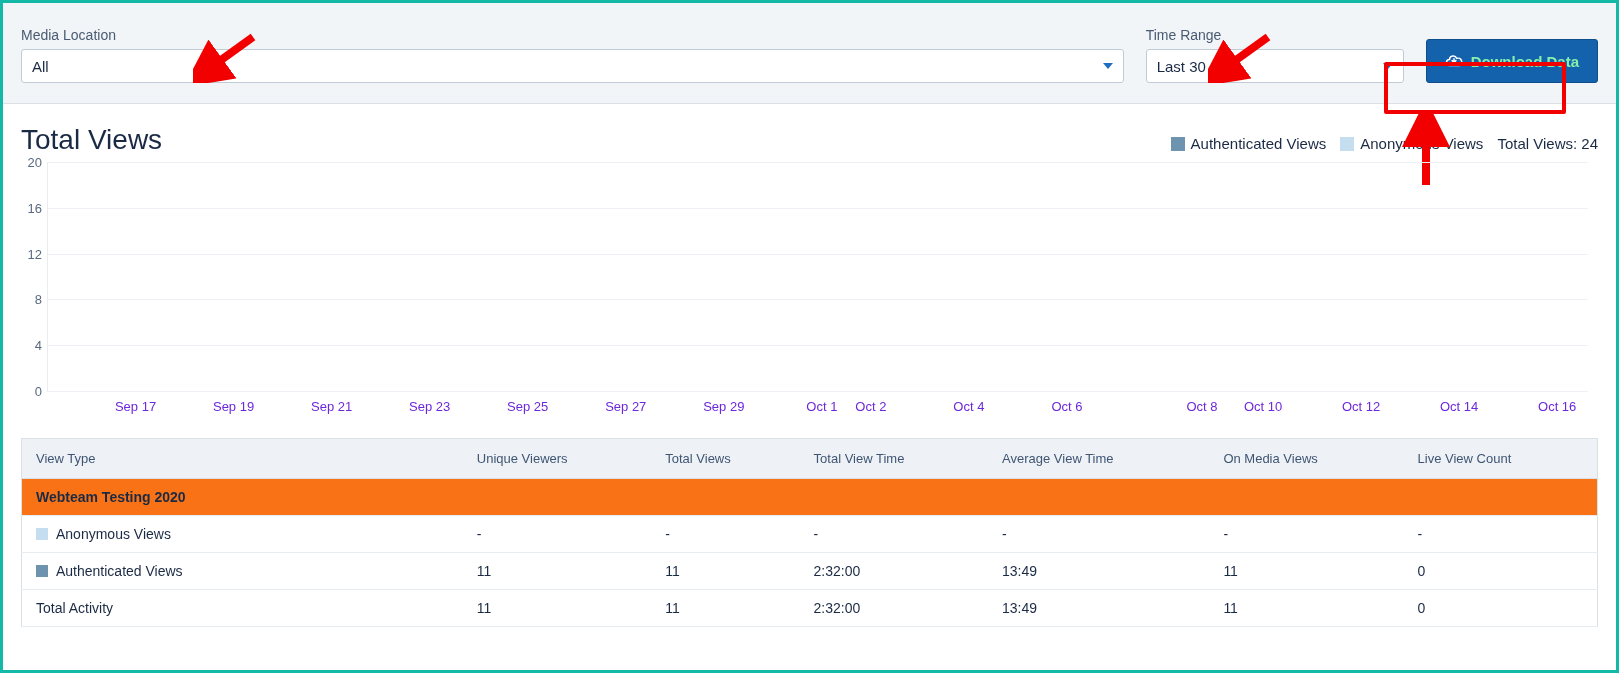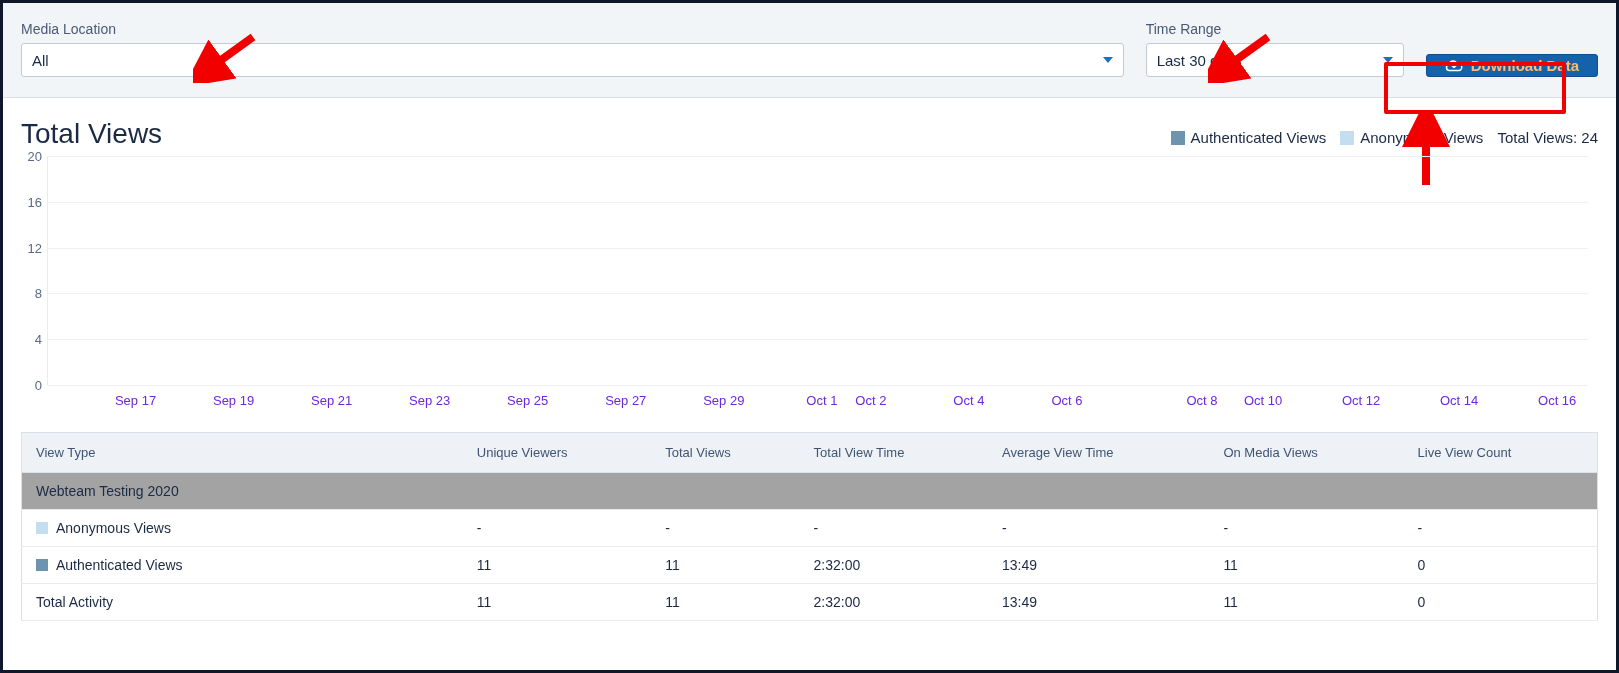--- a/index.html
+++ b/index.html
@@ -1,26 +1,26 @@
 <!DOCTYPE html>
 <html><head>
 <meta charset="utf-8">
 <style>
 html,body{margin:0;padding:0;font-family:"Segoe UI",Arial,Helvetica,sans-serif;color:#1b2a44;background:#fff}
-.canvas{width:1619px;height:673px;border:3px solid #0f172a;box-sizing:border-box;position:relative;overflow:hidden}
+.canvas{width:1619px;height:673px;border:3px solid #14b8a6;box-sizing:border-box;position:relative;overflow:hidden}
 .top-bar{background:#f1f5f8;border-bottom:1px solid #d9e0e6;padding:18px 18px 20px;display:flex;gap:22px;align-items:flex-end}
 .field{display:flex;flex-direction:column}
 .field-label{font-size:14px;color:#4a5a72;margin-bottom:6px}
 .select{background:#fff;border:1px solid #c0cbd6;border-radius:3px;height:34px;display:flex;align-items:center;justify-content:space-between;padding:0 10px;font-size:15px;color:#1b2a44;box-sizing:border-box}
 .select .caret{width:0;height:0;border-left:5px solid transparent;border-right:5px solid transparent;border-top:6px solid #1e6fc0}
 .media-loc{flex:1}
 .media-loc .select{width:100%}
 .time-range .select{width:258px}
 .dl-wrap{padding-top:18px}
-.dl-btn{background:#1462ac;color:#fdba74;border:1px solid #0d4e8c;border-radius:3px;height:23px;display:flex;align-items:center;gap:8px;padding:0 18px;font-size:15px;font-weight:600;cursor:pointer}
+.dl-btn{background:#1462ac;color:#86efac;border:1px solid #0d4e8c;border-radius:3px;height:44px;display:flex;align-items:center;gap:8px;padding:0 18px;font-size:15px;font-weight:600;cursor:pointer}
 .dl-btn svg{fill:#fff}
 .content{padding:10px 18px 15px}
 .chart-card{background:#fff;border:0 solid #e5e5e5;border-radius:2px;padding:10px 0 0}
 .chart-head{display:flex;align-items:baseline;justify-content:space-between;margin-bottom:6px}
 .chart-title{font-size:28px;font-weight:400;color:#1b2a44}
 .chart-legend{display:flex;align-items:center;gap:14px;font-size:15px;color:#1b2a44}
 .swatch{width:14px;height:14px;display:inline-block;margin-right:6px;vertical-align:-2px}
 .swatch.auth{background:#6d93af}
 .swatch.anon{background:#c4def0}
 .tv{font-size:15px}
@@ -30,21 +30,21 @@
 .plot .bars{position:absolute;left:0;right:0;bottom:0;top:0}
 .plot .slot{position:absolute;bottom:0;width:38px;transform:translateX(-50%)}
 .plot .seg{position:absolute;left:0;right:0}
 .plot .seg.auth{background:#6d93af}
 .plot .seg.anon{background:#c4def0}
 .plot .xlabels{position:absolute;left:0;right:0;bottom:-28px;height:20px}
 .plot .xlab{position:absolute;transform:translateX(-50%);font-size:13px;color:#6d28d9;white-space:nowrap}
 .table{width:100%;border:1px solid #d9e0e6;border-collapse:collapse;font-size:14px}
 .table thead th{background:#eef2f6;color:#3f5573;font-weight:400;text-align:left;padding:12px 14px;border-bottom:1px solid #d9e0e6;font-size:13px}
 .table td{padding:10px 14px;border-bottom:1px solid #e7ecf1;color:#1b2a44}
-.table .group td{font-weight:400;background:#a3a3a3}
+.table .group td{font-weight:700;background:#f97316}
 .table .sq{width:12px;height:12px;display:inline-block;margin-right:8px;vertical-align:-1px}
 .sq.auth{background:#6d93af}.sq.anon{background:#c4def0}
 
 .hl{position:absolute;border:4px solid #f20000;box-sizing:border-box;border-radius:2px;pointer-events:none}
 .arrow{position:absolute;pointer-events:none}
 </style>
 </head>
 <body>
 
 <div class="canvas">

